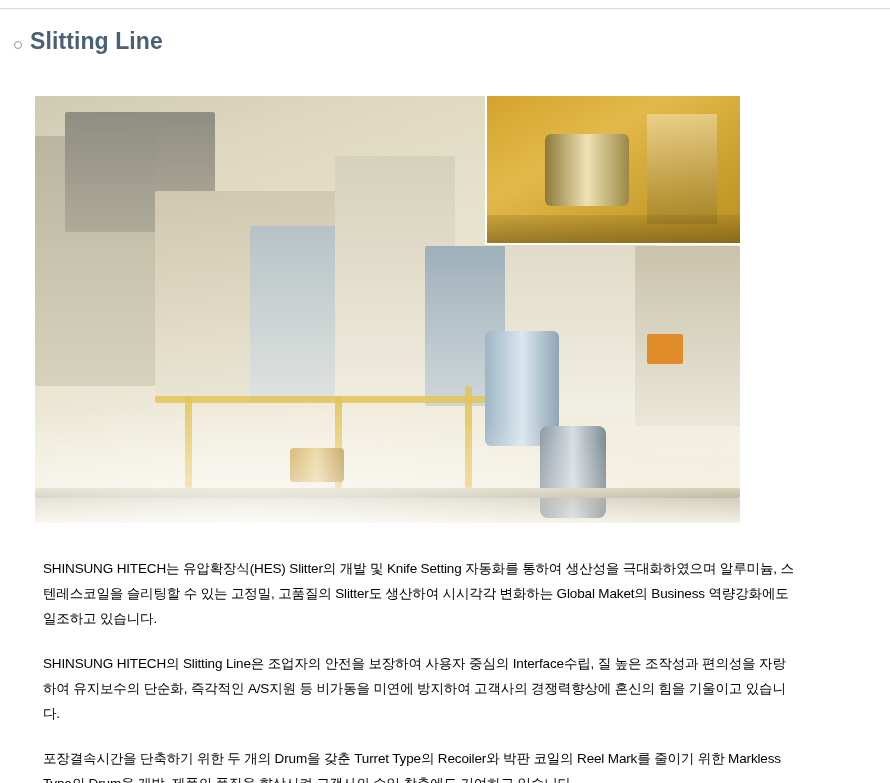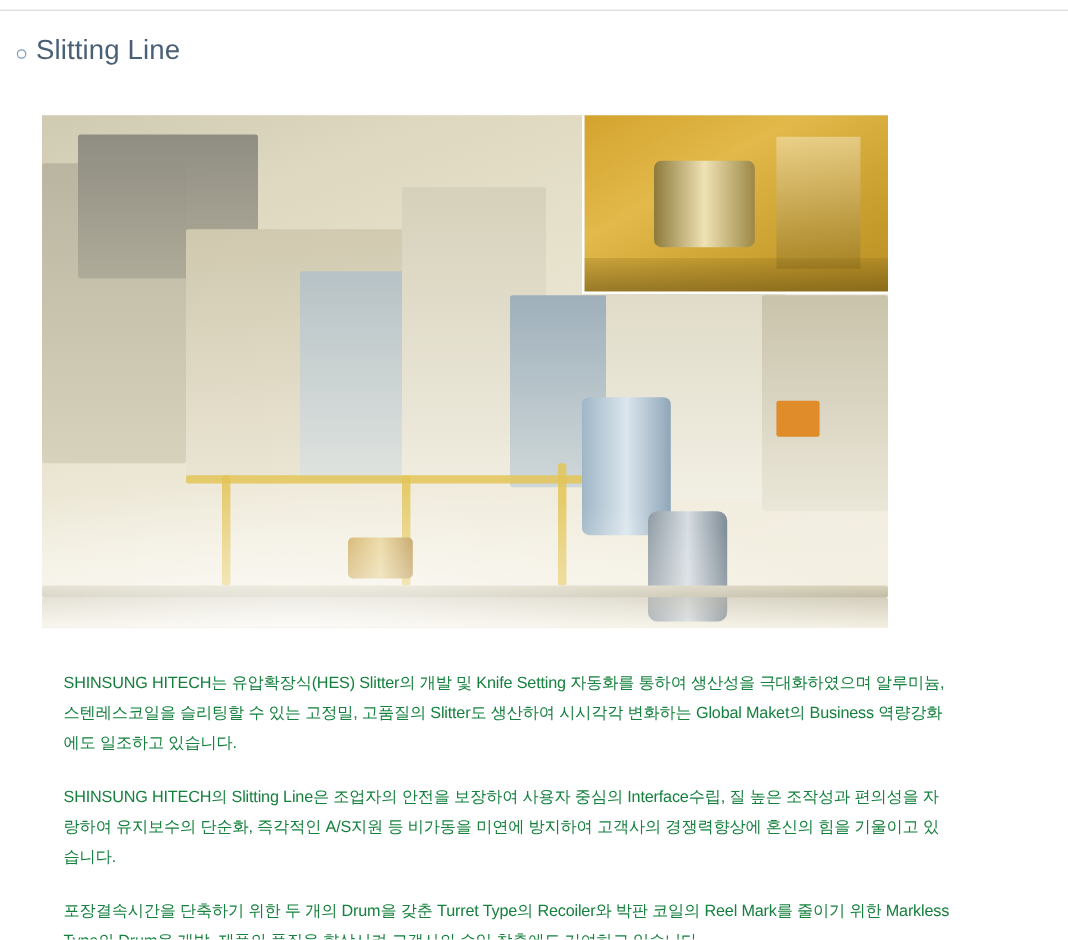--- a/index.html
+++ b/index.html
@@ -38,21 +38,21 @@
   .title-bullet {
     width: 8px;
     height: 8px;
     border: 1.6px solid #7f9bb5;
     border-radius: 50%;
     box-sizing: border-box;
     margin-top: 6px;
   }
   .page-title {
     font-size: 23px;
-    font-weight: 400;
+    font-weight: 700;
     color: #4a6076;
     letter-spacing: 0.1px;
     line-height: 1;
   }
 
   
   .photo {
     position: absolute;
     top: 96px;
     left: 35px;
@@ -131,22 +131,22 @@
   
   .copy {
     position: absolute;
     top: 556px;
     left: 35px;
     width: 760px;
   }
   .para {
     font-size: 13.5px;
     line-height: 25px;
-    color: #15803d;
-    margin: 0 0 20px 18px;
+    color: #000000;
+    margin: 0 0 20px 8px;
     letter-spacing: -0.15px;
   }
   .para:last-child { margin-bottom: 0; }
 </style>
 </head>
 <body>
 
 <div class="page">
 
   <div class="top-rule"></div>

